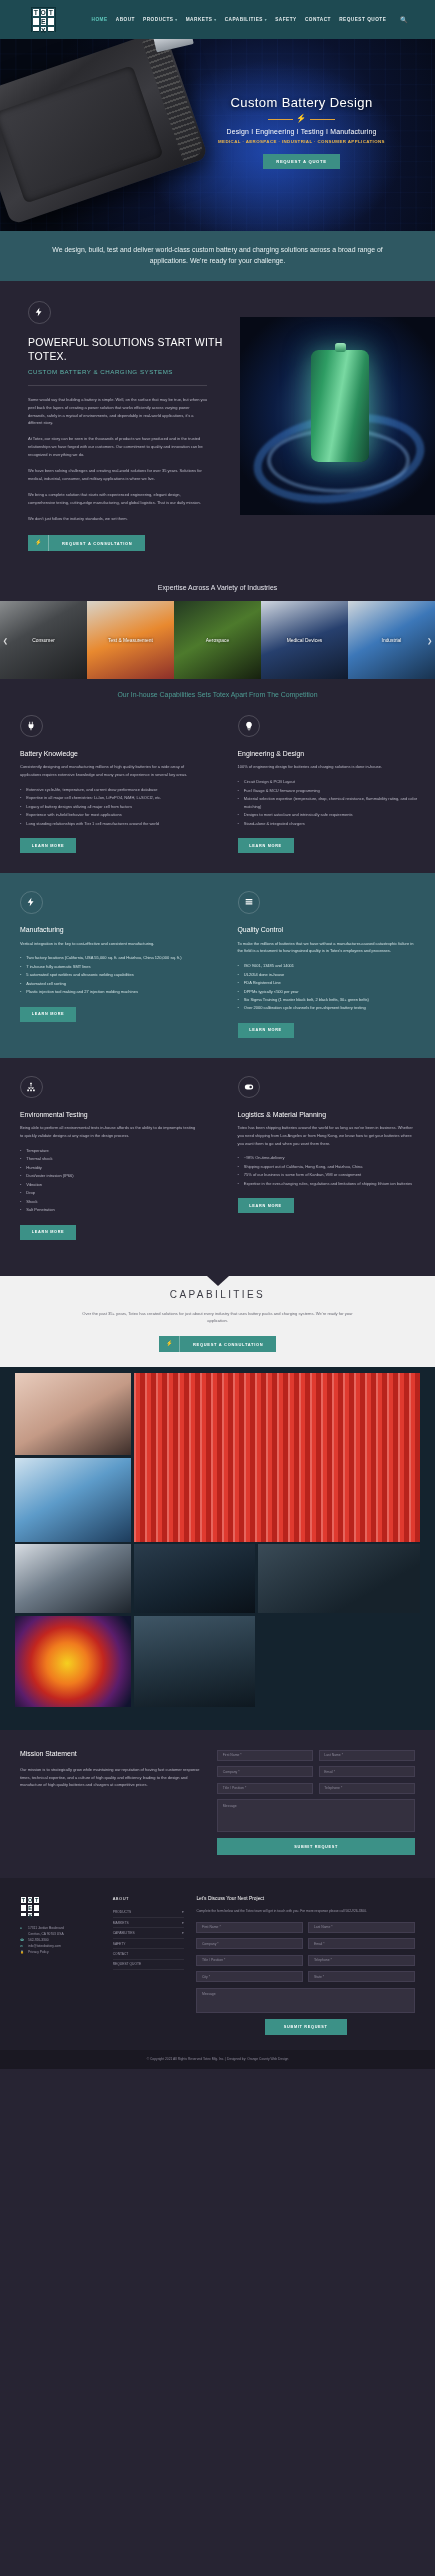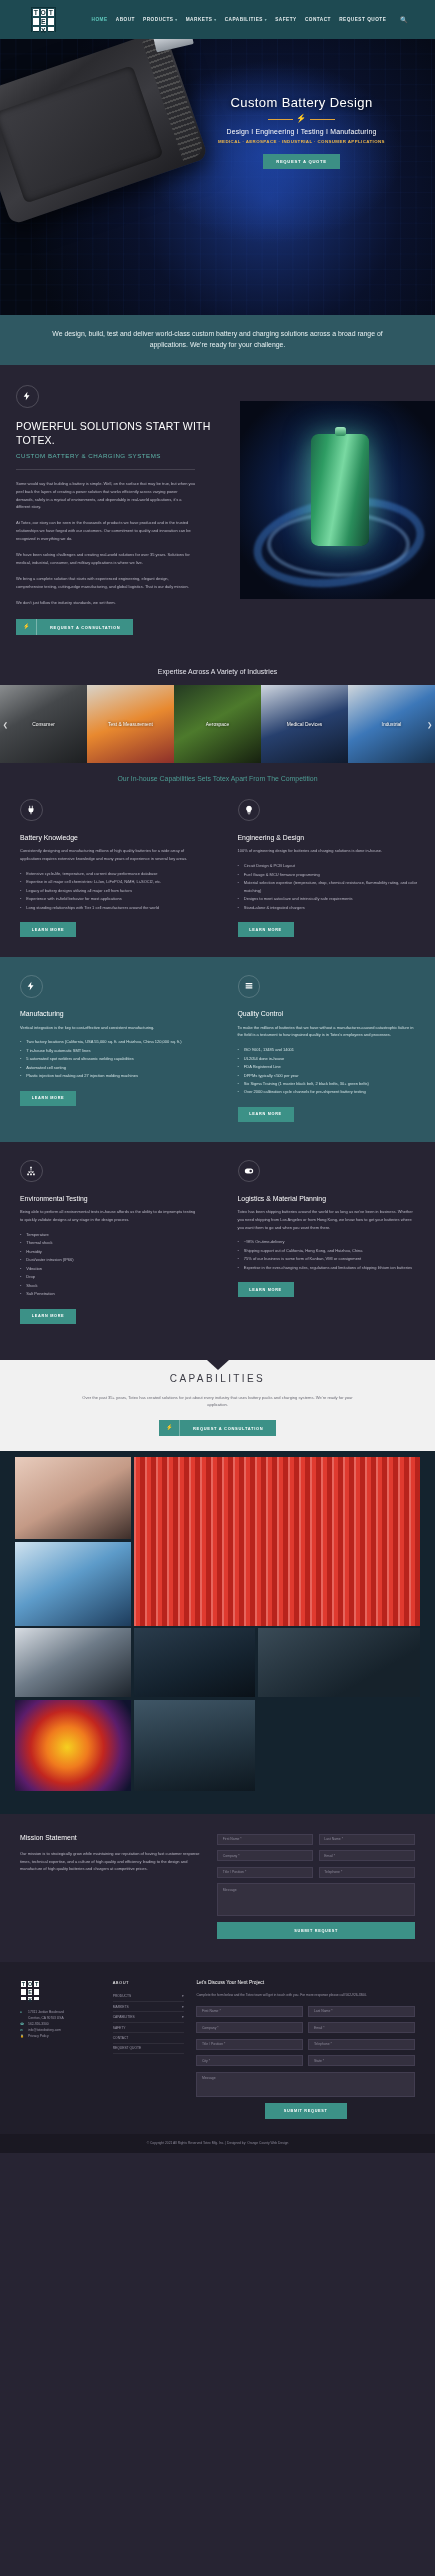--- a/index.html
+++ b/index.html
@@ -51,21 +51,21 @@
     color:#e4eced;
     font-weight:600;
     white-space:nowrap;
   }
   .nav-item.active { color:#5fc9bd; }
   .caret { font-size:3.6px; margin-left:1.8px; color:#8fb6b9; }
   .search-ico { font-size:6.3px; color:#ffffff; margin-left:5.4px; }
 
   
   .hero {
-    height:276px;
+    height:192px;
     position:relative;
     background:
       radial-gradient(circle at 62% 58%, rgba(28,58,140,.85) 0%, rgba(10,18,46,.9) 42%, #050913 78%),
       linear-gradient(160deg,#070a16 0%,#0b1020 50%,#05070f 100%);
     overflow:hidden;
   }
   .hero .circuit {
     position:absolute; inset:0;
     background-image:
       linear-gradient(90deg, rgba(60,110,220,.10) 0.9px, transparent 0.9px),
@@ -165,21 +165,21 @@
     color:#e8f1f2;
   }
 
   
   .psol {
     background:#272433;
     padding:20px 0 25px;
     position:relative;
     display:flex;
   }
-  .psol-left { width:228px; padding-left:16px; }
+  .psol-left { width:228px; padding-left:28px; }
   .icon-circle {
     width:22.7px; height:22.7px;
     border-radius:50%;
     border:0.9px solid rgba(255,255,255,.18);
     display:flex; align-items:center; justify-content:center;
     margin-bottom:12.7px;
   }
   .icon-circle svg { width:10px; height:10px; fill:#ffffff; }
   .psol h2 {
     font-size:10.5px;

